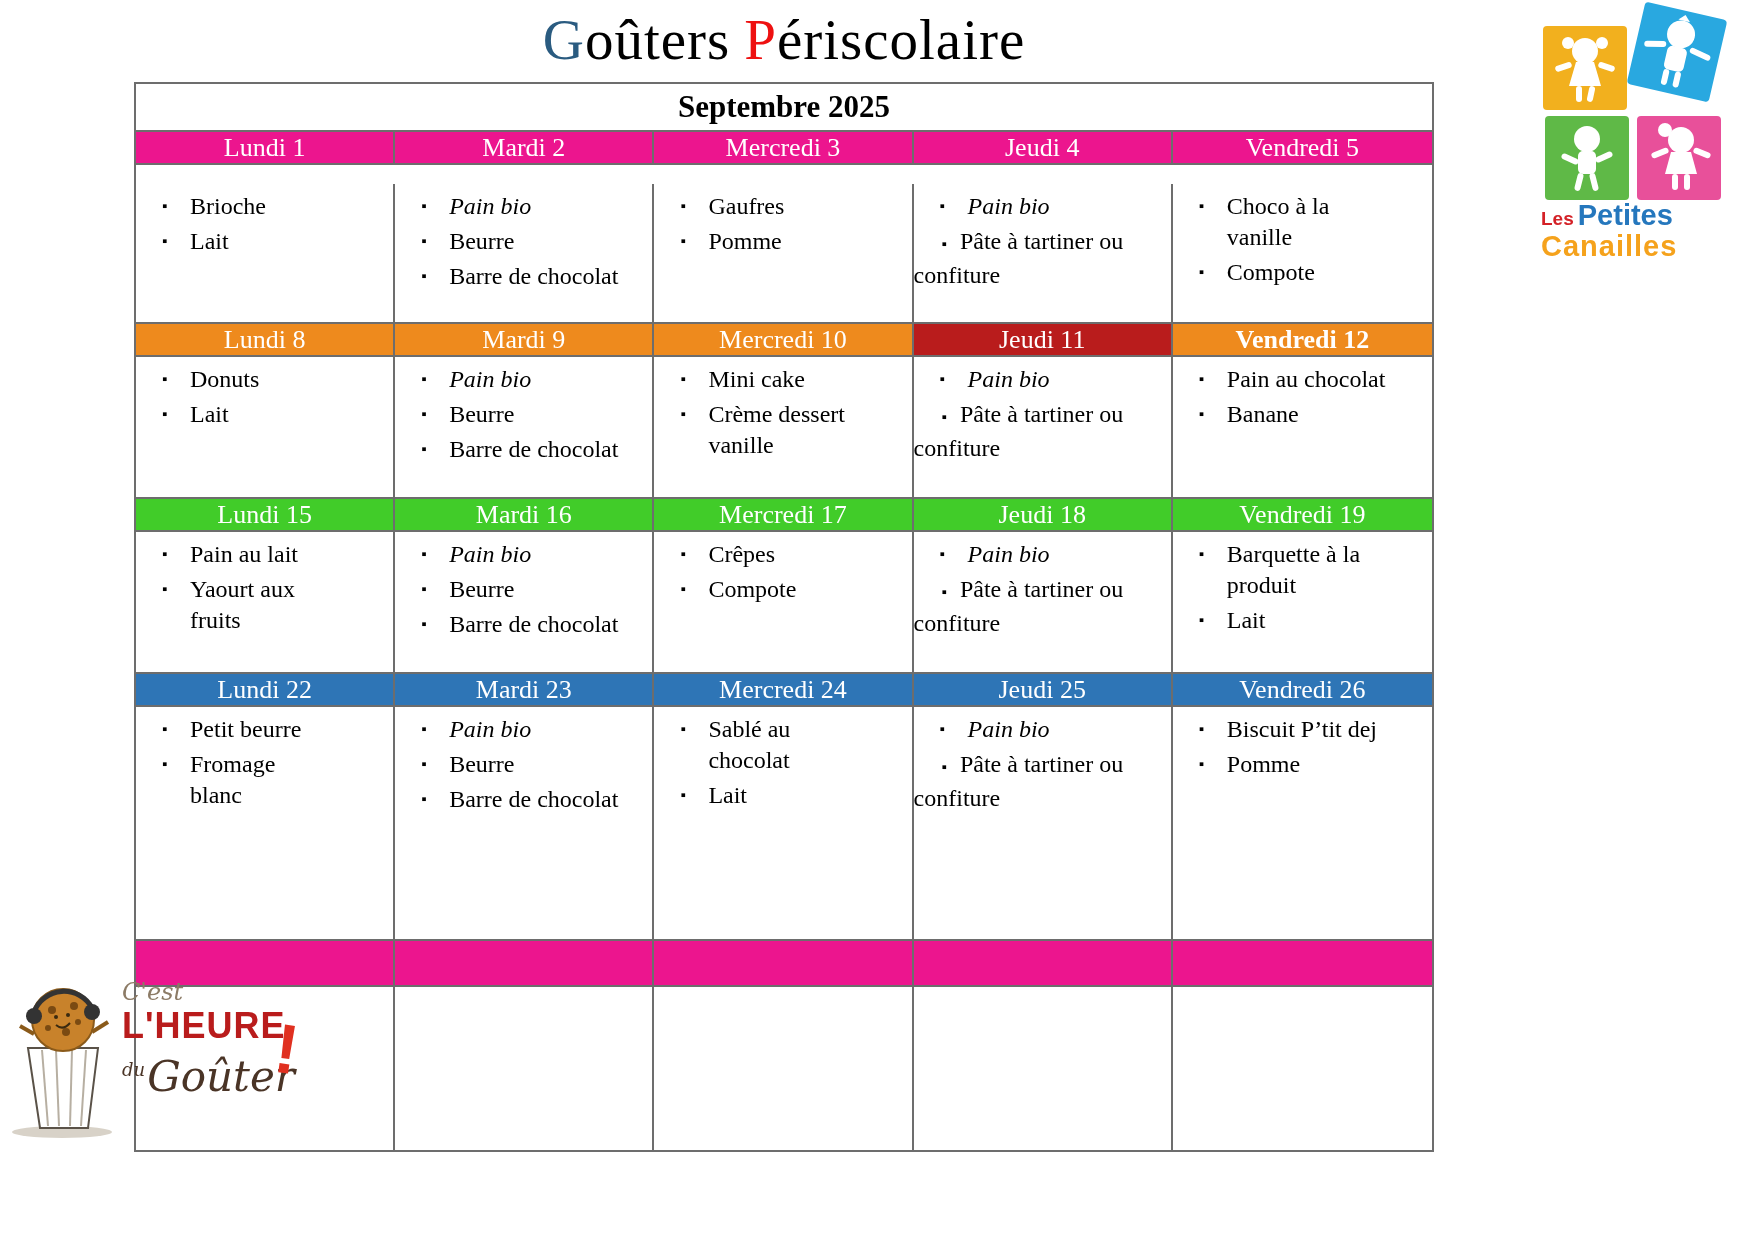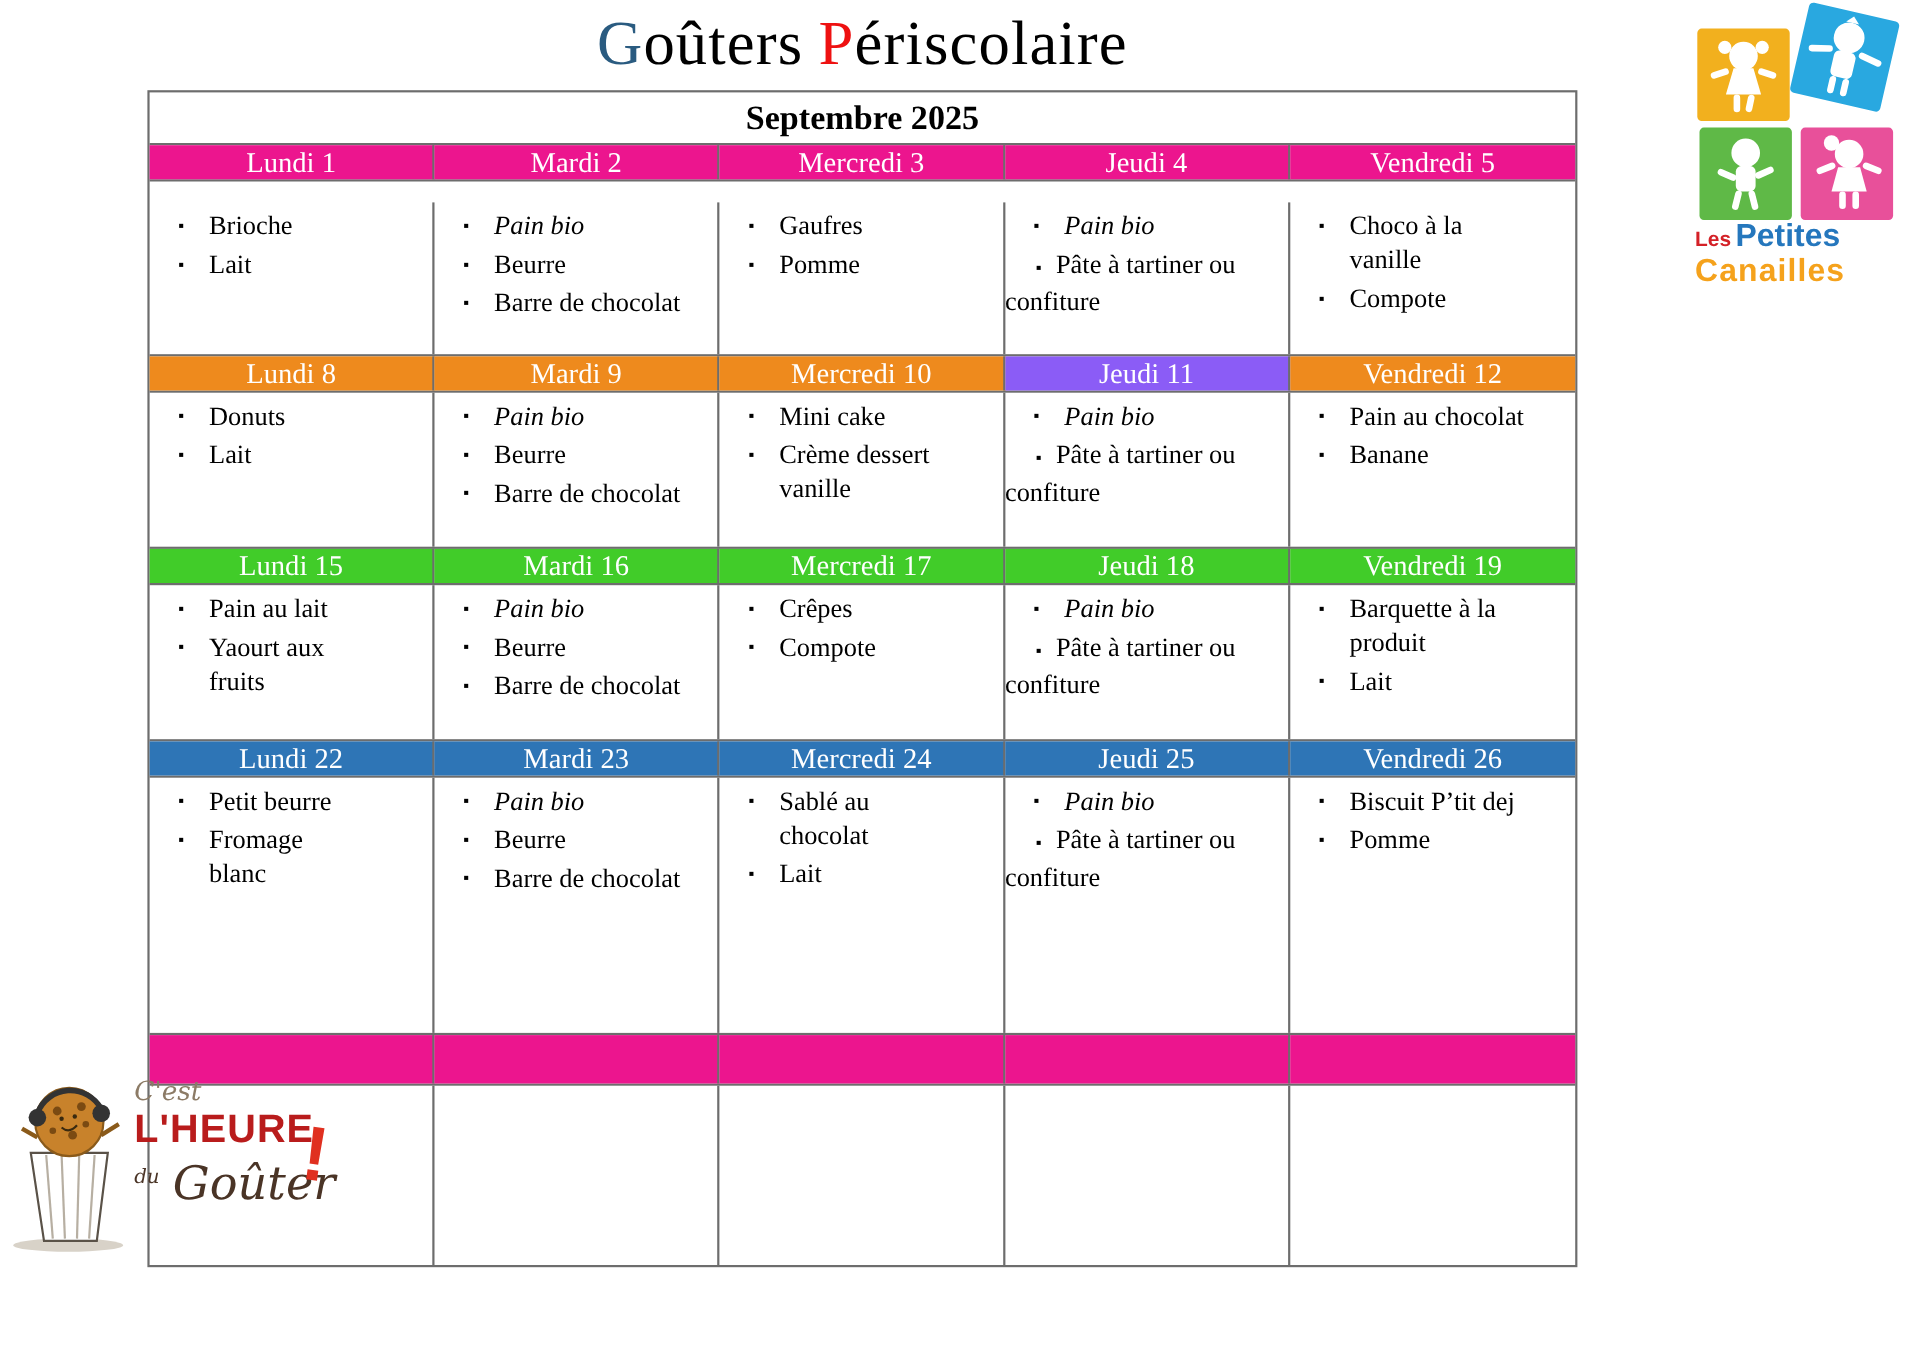--- a/index.html
+++ b/index.html
@@ -48,21 +48,21 @@
   .pc-petites{font-size:29px;}
   .pc-canailles{font-size:29px;letter-spacing:1px;}
 
   
   .hg-logo{position:absolute;left:4px;top:960px;width:310px;height:180px;}
   .hg-art{position:absolute;left:0;top:10px;width:120px;height:170px;}
   .hg-text{position:absolute;left:118px;top:18px;width:190px;}
   .hg-cest{font-style:italic;font-size:24px;color:#8c7b66;font-family:"DejaVu Serif",serif;}
   .hg-heure{font-family:"Liberation Sans",sans-serif;font-weight:bold;font-size:36px;letter-spacing:1px;line-height:40px;}
   .hg-gouter{font-style:italic;font-family:"DejaVu Serif",serif;font-size:42px;line-height:48px;}
-  .hg-du{font-size:18px;font-style:italic;vertical-align:super;margin-right:12px;}
+  .hg-du{font-size:18px;font-style:italic;vertical-align:super;margin-right:2px;}
   .hg-bang{position:absolute;right:14px;top:36px;font-size:70px;font-weight:bold;
            font-family:"Liberation Sans",sans-serif;transform:rotate(8deg);line-height:70px;}
 </style>
 </head>
 <body>
 
 <div class="page">
 
   <div class="title">
     <span class="w0" style="color: rgb(42, 91, 128);">G</span><span class="w1">oûters</span><span class="w2" style="color: rgb(238, 17, 17);">P</span><span class="w3">ériscolaire</span>
@@ -160,22 +160,22 @@
           <div class="item">Choco à la
 vanille</div>
           <div class="item">Compote</div>
         </div>
     </div>
 
     <div class="row hdr">
       <div style="background-color: rgb(238, 138, 29);">Lundi 8</div>
       <div style="background-color: rgb(238, 138, 29);">Mardi 9</div>
       <div style="background-color: rgb(238, 138, 29);">Mercredi 10</div>
-      <div style="background-color: #8b5cf6;">Jeudi 11</div>
-      <div style="background-color: rgb(238, 138, 29);">Vendredi 12</div>
+      <div style="background-color: #b91c1c;">Jeudi 11</div>
+      <div style="background-color: rgb(238, 138, 29); font-weight: bold;">Vendredi 12</div>
     </div>
     <div class="row cellrow h140">
       <div>
           <div class="item">Donuts</div>
           <div class="item">Lait</div>
         </div>
       <div>
           <div class="item italic">Pain bio</div>
           <div class="item">Beurre</div>
           <div class="item">Barre de chocolat</div>

